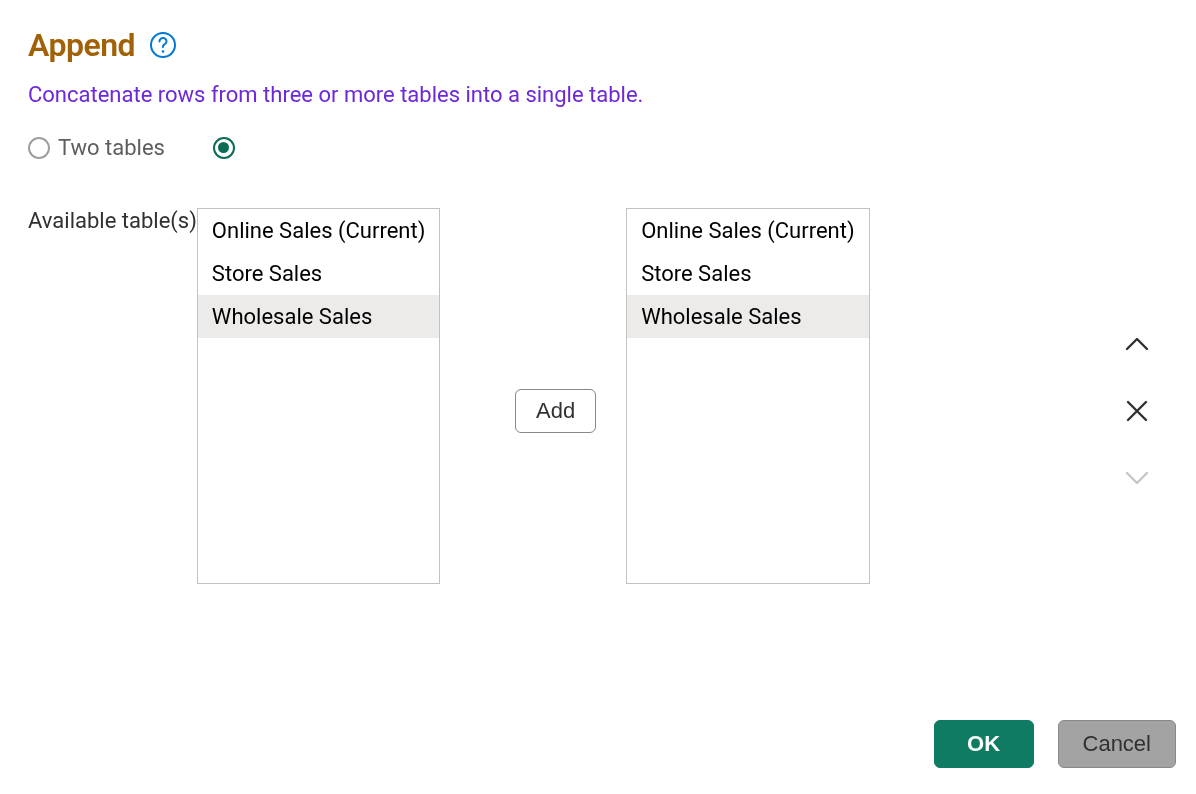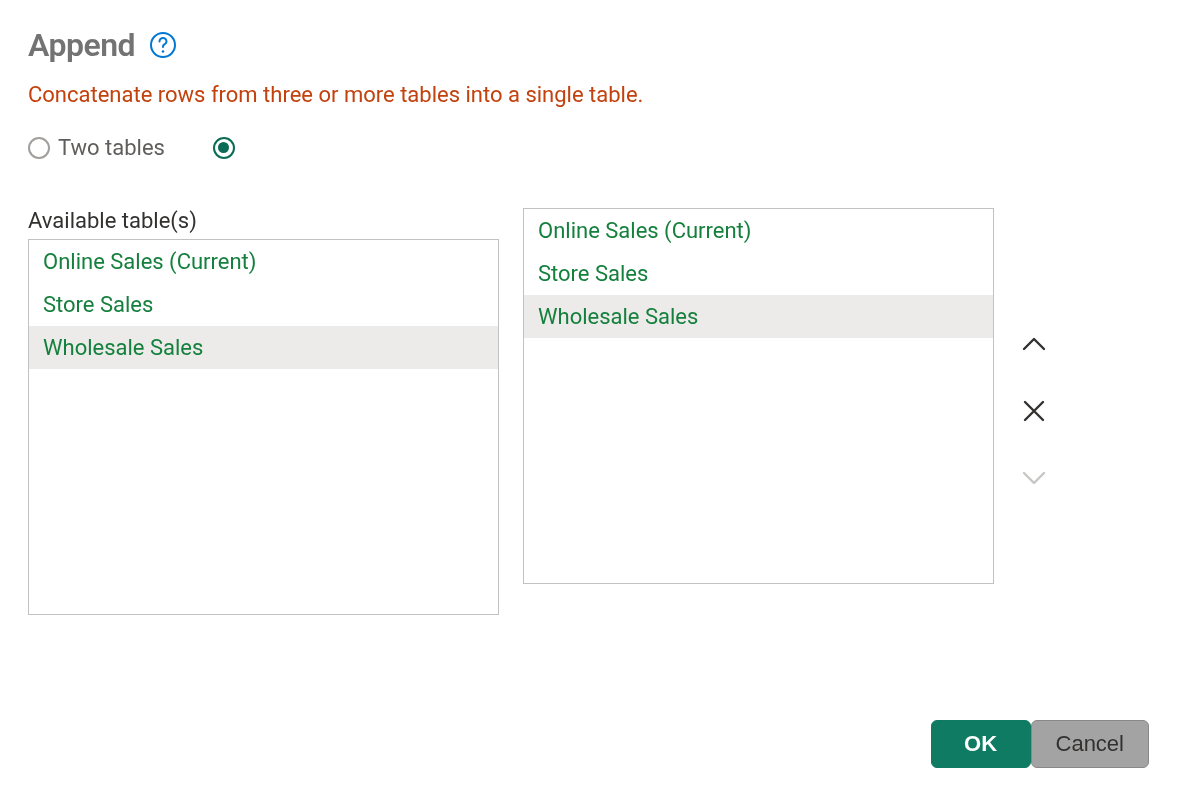--- a/index.html
+++ b/index.html
@@ -20,36 +20,36 @@
   }
   .title-row {
     display: flex;
     align-items: center;
     gap: 14px;
     margin-top: 6px;
   }
   .title {
     font-size: 32px;
     font-weight: 600;
-    color: #737373;
+    color: #a16207;
     letter-spacing: -0.5px;
   }
   .help-icon {
     width: 28px;
     height: 28px;
     display: inline-flex;
     align-items: center;
     justify-content: center;
     color: #0078d4;
     cursor: pointer;
   }
   .subtitle {
     margin-top: 18px;
     font-size: 22px;
-    color: #c2410c;
+    color: #6d28d9;
   }
   .radio-row {
     margin-top: 28px;
     display: flex;
     align-items: center;
     gap: 48px;
   }
   .radio {
     display: flex;
     align-items: center;
@@ -81,21 +81,21 @@
   .radio.selected .label { color: #0a6c56; }
 
   .lists-row {
     margin-top: 48px;
     display: flex;
     align-items: flex-start;
     gap: 10px;
   }
   .list-col {
     display: flex;
-    flex-direction: column;
+    flex-direction: row;
     flex: 0 0 471px;
   }
   .list-col.right {
     margin-left: 14px;
   }
   .list-label-row {
     display: flex;
     align-items: baseline;
     gap: 6px;
     margin-bottom: 6px;
@@ -109,21 +109,21 @@
   .listbox {
     border: 1px solid #605e5c60;
     height: 376px;
     background: #ffffff;
     overflow: hidden;
   }
   .list-item {
     padding: 9px 14px;
     font-size: 22px;
     cursor: pointer;
-    color: #15803d;
+    color: #000000;
   }
   .list-item.selected {
     background: #edebe9;
   }
 
   .add-col {
     display: flex;
     align-items: center;
     justify-content: center;
     height: 406px;
@@ -157,23 +157,24 @@
     color: #323130;
     cursor: pointer;
   }
   .side-btn.disabled {
     color: #c8c6c4;
     cursor: default;
   }
 
   .footer {
     position: absolute;
-    right: 47px;
+    right: 20px;
     bottom: 26px;
     display: flex;
+    gap: 24px;
   }
   .btn {
     min-width: 100px;
     padding: 10px 24px;
     font-size: 22px;
     border-radius: 6px;
     border: 1px solid #8a8886;
     background: #a3a3a3;
     cursor: pointer;
     color: #323130;
@@ -219,20 +220,23 @@
       <div class="list-label-row">
         <span class="list-label">Available table(s)</span>
       </div>
       <div class="listbox">
         <div class="list-item">Online Sales (Current)</div>
         <div class="list-item">Store Sales</div>
         <div class="list-item selected">Wholesale Sales</div>
       </div>
     </div>
 
+    <div class="add-col">
+      <button class="add-btn">Add</button>
+    </div>
 
     <div class="list-col right">
       <div class="listbox">
         <div class="list-item">Online Sales (Current)</div>
         <div class="list-item">Store Sales</div>
         <div class="list-item selected">Wholesale Sales</div>
       </div>
     </div>
 
     <div class="side-ctrls">

